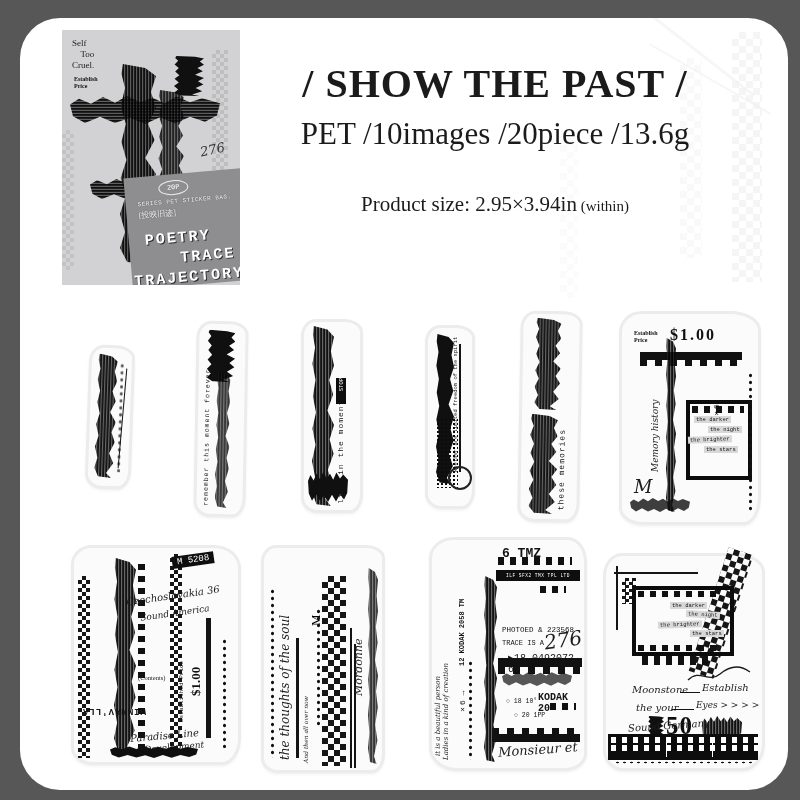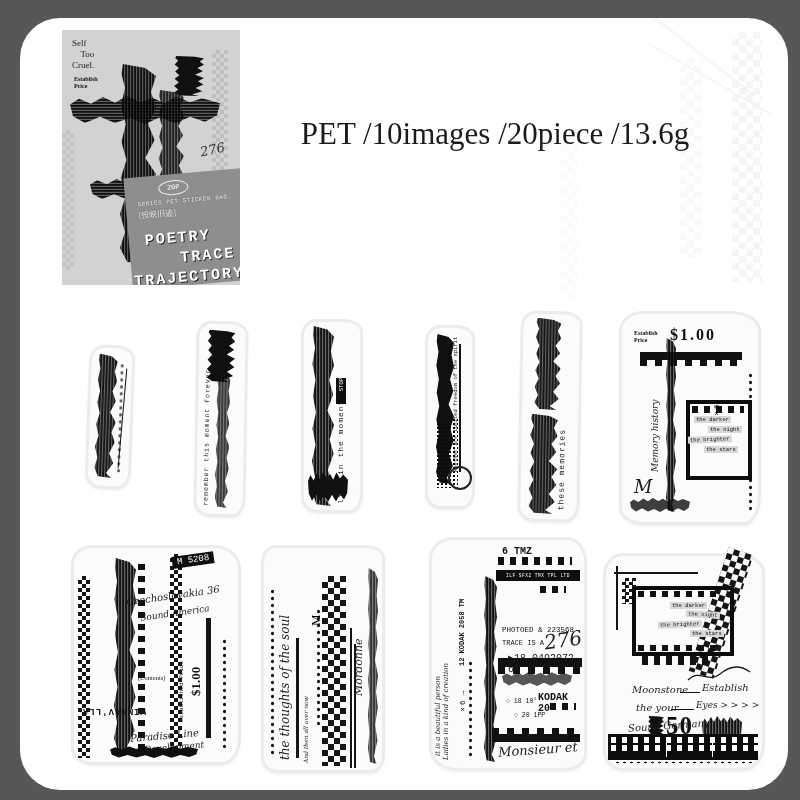--- a/index.html
+++ b/index.html
@@ -64,21 +64,23 @@
 <div id="canvas">
   <div id="card">
 
     <div class="abs wm wm-checker" style="left:712px;top:14px;width:30px;height:250px;"></div>
     <div class="abs wm wm-checker" style="left:660px;top:40px;width:22px;height:200px;opacity:.35;"></div>
     <div class="abs wm wm-line" style="left:600px;top:30px;width:150px;height:3px;transform:rotate(38deg);"></div>
     <div class="abs wm wm-line" style="left:620px;top:60px;width:140px;height:2px;transform:rotate(30deg);"></div>
     <div class="abs wm wm-checker" style="left:540px;top:120px;width:18px;height:160px;opacity:.25;"></div>
   </div>
 
+  <div class="abs hdr" id="title">/ SHOW THE PAST /</div>
   <div class="abs hdr" id="subtitle">PET /10images /20piece /13.6g</div>
+  <div class="abs hdr" id="psize"><span>Product size: 2.95×3.94in</span><span class="small"> (within)</span></div>
 
   <div class="abs" id="package">
     <div class="abs pk-txt" style="left:10px;top:8px;">
       <div>Self</div>
       <div style="margin-left:4px;text-align:right;">Too</div>
       <div>Cruel.</div>
     </div>
     <div class="abs pk-est" style="left:12px;top:46px;">
       <div>Establish</div>
       <div>Price</div>
@@ -192,21 +194,21 @@
     <div class="abs ink streaks torn" style="left:104px;top:20px;width:10px;height:196px;opacity:.85;"></div>
   </div>
 
   <div class="st" style="left:432px;top:540px;width:152px;height:228px;border-radius:22px 16px 20px 26px/18px 22px 14px 20px;">
     <div class="abs vtext script" style="left:2px;top:96px;height:120px;font-size:7px;">it is a beautiful person</div>
     <div class="abs vtext script" style="left:10px;top:90px;height:130px;font-size:7px;">Ladies in a kind of creation</div>
     <div class="abs vtext mono" style="left:26px;top:6px;height:120px;font-size:7px;font-weight:bold;">12 KODAK 2058 TM</div>
     <div class="abs vtext mono" style="left:26px;top:128px;height:46px;font-size:8px;">×6 →</div>
     <div class="abs dotsv" style="left:36px;top:120px;width:5px;height:100px;"></div>
     <div class="abs ink streaks torn" style="left:52px;top:36px;width:13px;height:186px;"></div>
-    <div class="abs mono" style="left:70px;top:6px;font-size:10px;font-weight:bold;">6 TMZ</div>
+    <div class="abs mono" style="left:70px;top:6px;font-size:13px;font-weight:bold;">6 TMZ</div>
     <div class="abs sprockets" style="left:66px;top:17px;width:74px;height:8px;"></div>
     <div class="abs tagblk" style="left:64px;top:30px;width:84px;height:11px;font-size:4.5px;line-height:11px;text-align:center;letter-spacing:.5px;"><span>ILF SFX2 TMX TPL LTD</span></div>
     <div class="abs sprockets" style="left:108px;top:46px;width:26px;height:7px;"></div>
     <div class="abs mono" style="left:76px;top:68px;font-size:10px;margin-top:44px;">▶18  0492072  6B</div>
     <div class="abs mono" style="left:70px;top:86px;font-size:7.5px;">PHOTOED &amp; 223568</div>
     <div class="abs mono" style="left:70px;top:99px;font-size:7px;">TRACE IS A</div>
     <div class="abs script" style="left:112px;top:88px;font-size:20px;transform:rotate(-8deg);">276</div>
     <div class="abs teeth-d" style="left:66px;top:118px;width:84px;height:16px;"></div>
     <div class="abs ink torn-h" style="left:70px;top:132px;width:70px;height:14px;opacity:.7;"></div>
     <div class="abs mono" style="left:106px;top:152px;font-size:10px;font-weight:bold;">KODAK 20</div>

